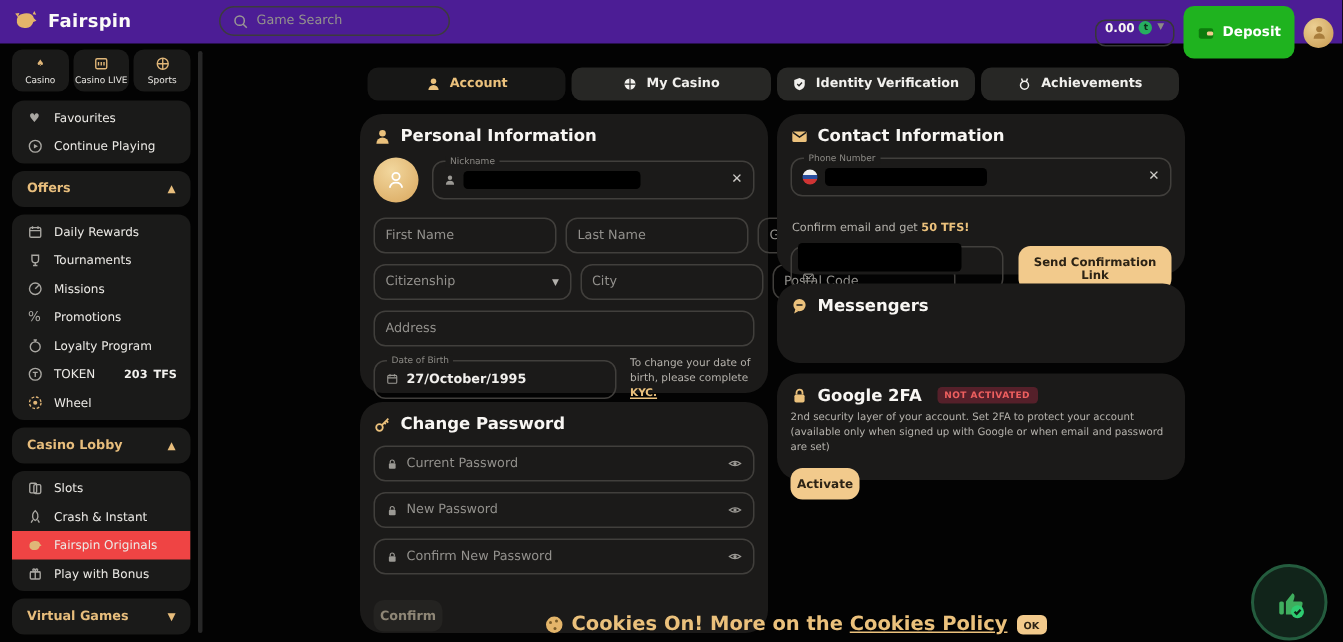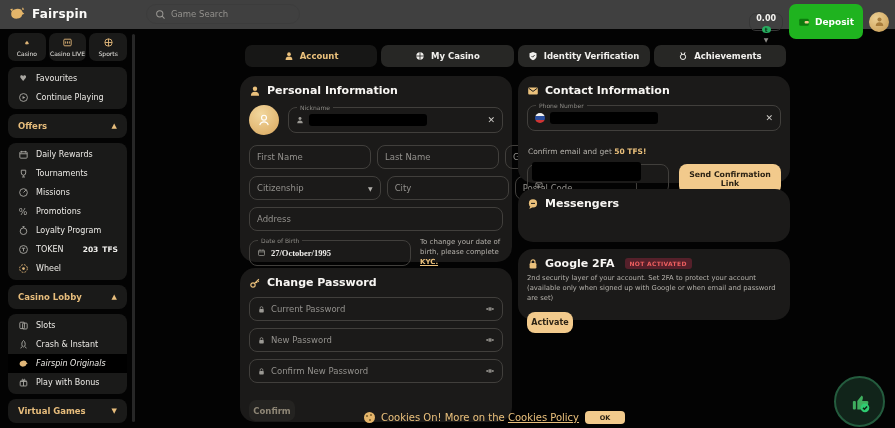--- a/index.html
+++ b/index.html
@@ -1,48 +1,48 @@
 <!DOCTYPE html>
 <html><head>
 <meta charset="utf-8">
 <style>
   * { margin:0; padding:0; box-sizing:border-box; }
   html,body { width:895px; height:428px; background:#030303; overflow:hidden;
     font-family:"DejaVu Sans", sans-serif; color:#ecebe8; position:relative; }
 
   
-  .header { position:absolute; top:0; left:0; right:0; height:29px; background:#404040; }
+  .header { position:absolute; top:0; left:0; right:0; height:29px; background:#4c1d95; }
   .logo { position:absolute; left:9px; top:5px; display:flex; align-items:center; gap:6px; }
   .logo .lion { color:#e4b56a; }
   .brand { font-size:12px; font-weight:bold; color:#fbfaf8; letter-spacing:.2px; }
   .search { position:absolute; left:146px; top:4px; width:154px; height:20px;
     border:1px solid #3c3c3c; border-radius:10px; display:flex; align-items:center; gap:5px; padding:0 8px; }
   .search input { flex:1; background:none; border:none; outline:none; color:#ddd; font-size:8.5px; font-family:inherit; }
   input::placeholder { color:#93918d; }
   .hdr-right { position:absolute; right:6px; top:4px; display:flex; align-items:center; gap:6px; }
-  .balance { height:18px; border:1px solid #373737; border-radius:7px; display:flex; align-items:center; gap:3px;
-    padding:0 6px; font-size:8px; font-weight:bold; color:#f4f3f0; cursor:pointer;flex-direction:column; }
+  .balance { height:18px; border:1px solid #373737; border-radius:7px; display:flex; align-items:flex-start; gap:3px;
+    padding:0 6px; font-size:8px; font-weight:bold; color:#f4f3f0; cursor:pointer; }
   .coin { width:9px; height:9px; border-radius:50%; background:#27ae60; color:#0c2b18; font-size:6px; font-weight:bold;
     display:flex; align-items:center; justify-content:center; }
   .chev { color:#8d8b87; font-size:6px; }
   .deposit { height:35px; border-radius:7px; background:#1fb31f; display:flex; align-items:center; gap:5px;
     padding:0 9px; font-size:9px; font-weight:bold; color:#fff; cursor:pointer; border:none; font-family:inherit; }
   .avatar { width:20px; height:20px; border-radius:50%; background:radial-gradient(circle at 35% 30%, #eccf93, #c79a50);
     display:flex; align-items:center; justify-content:center; color:#a87d3c; cursor:pointer; }
 
   
   .sidebar { position:absolute; top:31px; left:0; width:131px; bottom:0; }
   .side-tabs { display:flex; gap:3px; margin:2px 4px 6px 8px; }
   .side-tab { flex:1; background:#1a1a19; border-radius:7px; height:28px; display:flex; flex-direction:column;
     align-items:center; justify-content:center; gap:2px; font-size:6px; color:#e9e7e3; cursor:pointer; }
   .side-tab .ti { color:#e0b678; height:11px; display:flex; align-items:center; }
   .side-card { background:#1a1a19; border-radius:8px; margin:0 4px 5px 8px; padding:2px 0; overflow:hidden; }
   .side-row { height:19px; display:flex; align-items:center; gap:7px; padding:0 9px; font-size:8px; color:#eceae6; cursor:pointer; }
   .side-row .ic { width:12px; height:12px; color:#a9a7a2; display:flex; align-items:center; justify-content:center; flex:none; }
-  .side-row.active { background:#000000;font-style:italic; }
+  .side-row.active { background:#ef4444; }
   .side-sec { height:20px; display:flex; align-items:center; justify-content:space-between; padding:0 10px;
     font-size:8.5px; font-weight:bold; color:#e7bd7c; cursor:pointer; }
   .side-sec .chev { color:#e7bd7c; font-size:7px; }
   .tok-val { margin-left:auto; font-size:7.5px; font-weight:bold; color:#f2f1ee; display:flex; gap:4px; }
   .gold-ic { color:#e0b678 !important; }
   .scrollbar { position:absolute; left:132px; top:34px; width:3px; height:388px; background:#272727; border-radius:2px; }
 
   .flag { width:11px; height:11px; border-radius:50%; flex:none; }
   .flag-ru { width:10px; height:10px; background:linear-gradient(180deg,#f2f2f2 34%, #2a4fa0 34% 66%, #cf3434 66%); }
 
@@ -76,21 +76,21 @@
 
   .pi-row1 { display:flex; align-items:center; gap:9px; margin-bottom:10px; }
   .pi-avatar { width:30px; height:30px; border-radius:50%; flex:none; cursor:pointer;
     background:radial-gradient(circle at 40% 30%, #f2d79e, #d9a75d); color:#fff; display:flex; align-items:center; justify-content:center; }
   .nick-field { flex:1; height:26px; }
   .grid-row { display:flex; gap:6px; margin-bottom:7px; }
   .f-grow { flex:1.55; }
   .f-sm { flex:1; }
   .dob-row { display:flex; gap:9px; margin-top:7px; align-items:center; }
   .dob-field { width:162px; height:26px; flex:none; }
-  .dob-val { font-size:8.5px; font-weight:bold; color:#f1efec; white-space:nowrap;font-family:Liberation Serif, serif; }
+  .dob-val { font-size:8.5px; font-weight:bold; color:#f1efec; white-space:nowrap; }
   .kyc-note { flex:1; font-size:7px; color:#b4b1ab; line-height:1.4; }
   .kyc-link { color:#ebc17c; font-weight:bold; text-decoration:underline; cursor:pointer; }
 
   .pw-field { margin-bottom:7px; }
   .eye { margin-left:auto; color:#9b9994; display:flex; cursor:pointer; }
   .confirm-btn { margin-top:10px; width:46px; height:21px; background:#242321; border:none; border-radius:7px;
     color:#8e8676; font-size:8.5px; font-weight:bold; font-family:inherit; cursor:pointer; }
 
   .phone-field { height:26px; margin-bottom:10px; }
   .mail-note { font-size:7.5px; color:#b4b1ab; margin:16px 0 8px 1px; }
@@ -110,23 +110,23 @@
     display:flex; align-items:center; justify-content:center; cursor:pointer; flex:none; }
 
   .fa-head { margin-bottom:4px; }
   .badge { background:#55202a; color:#ee5f5f; font-size:6px; font-weight:bold; padding:2px 5px; border-radius:3px;
     letter-spacing:.3px; margin-left:4px; }
   .fa-desc { font-size:6.8px; color:#b5b2ac; line-height:1.45; margin-bottom:6px; }
   .activate-btn { width:46px; height:21px; font-size:8px; }
 
   
   .cookiebar { position:absolute; left:364px; bottom:4px; display:flex; align-items:center; gap:6px; }
-  .cookie-txt { font-size:10px; font-weight:normal; color:#ebc17c; }
+  .cookie-txt { font-size:13px; font-weight:bold; color:#ebc17c; }
   .cookie-link { text-decoration:underline; cursor:pointer; }
-  .ok-btn { width:40px; height:13px; border-radius:4px; font-size:6.5px; padding:0; }
+  .ok-btn { width:20px; height:13px; border-radius:4px; font-size:6.5px; padding:0; }
   .cookie-ic { width:11px; height:11px; border-radius:50%; background:#e4b56a; position:relative; flex:none; }
   .cookie-ic::before { content:""; position:absolute; left:2px; top:3px; width:2px; height:2px; border-radius:50%;
     background:#7a5c28; box-shadow:4px -1px 0 #7a5c28, 3px 4px 0 #7a5c28; }
 
   .chat-widget { position:absolute; right:10px; bottom:1px; width:51px; height:51px; border-radius:50%;
     background:#11241a; border:2px solid #245c3e; display:flex; align-items:center; justify-content:center; cursor:pointer; }
 
   svg { display:block; }
 </style>
 </head>

